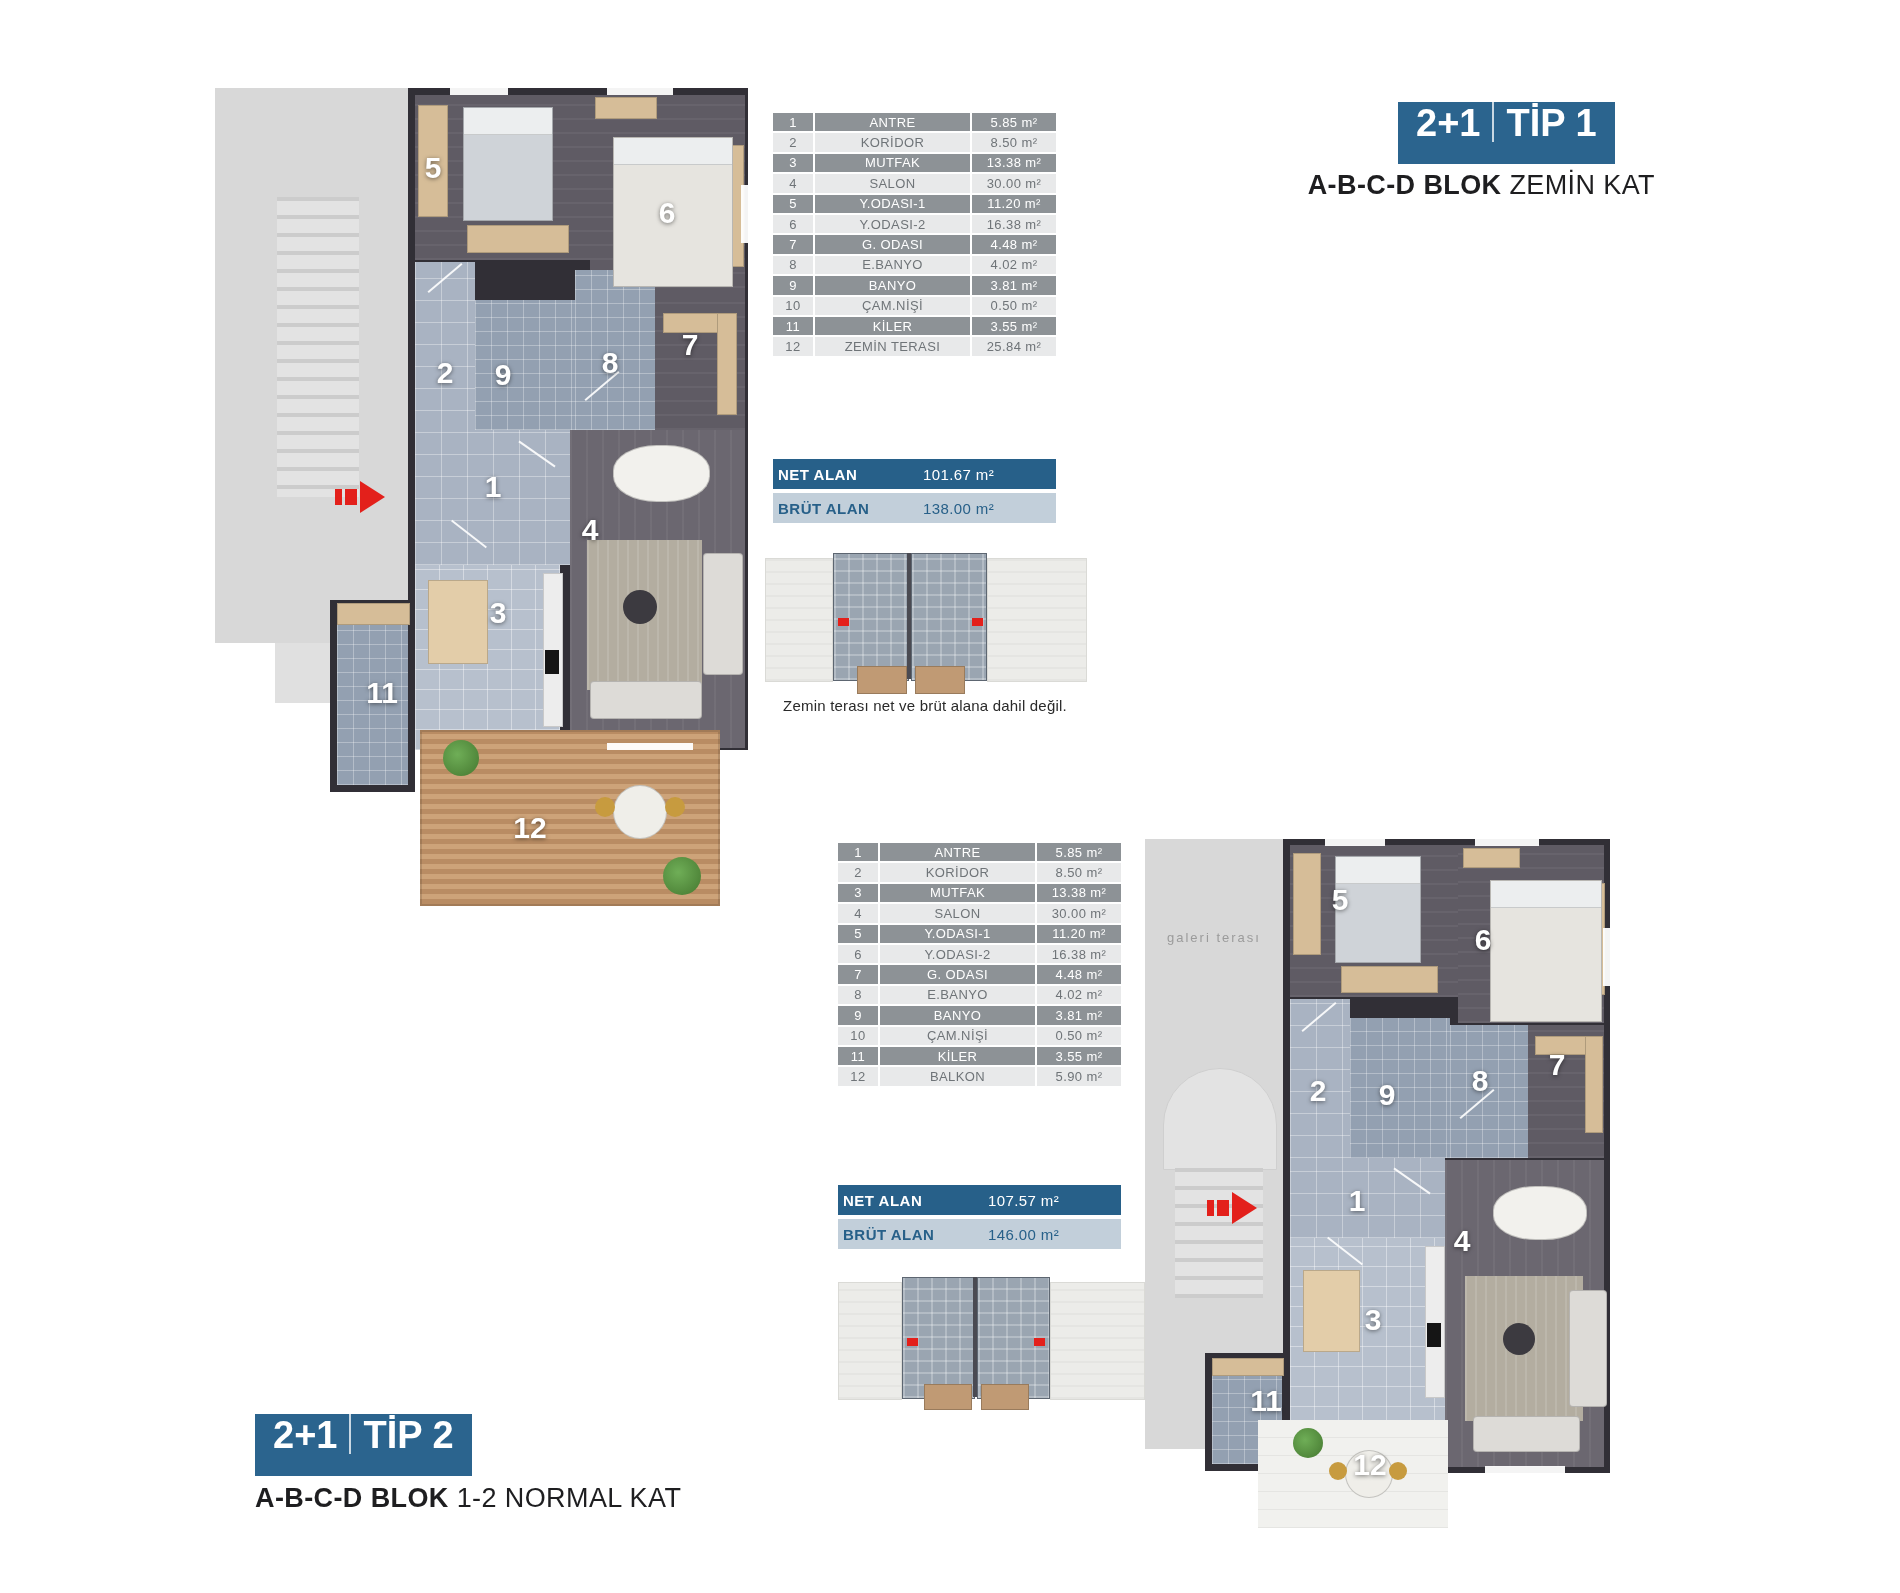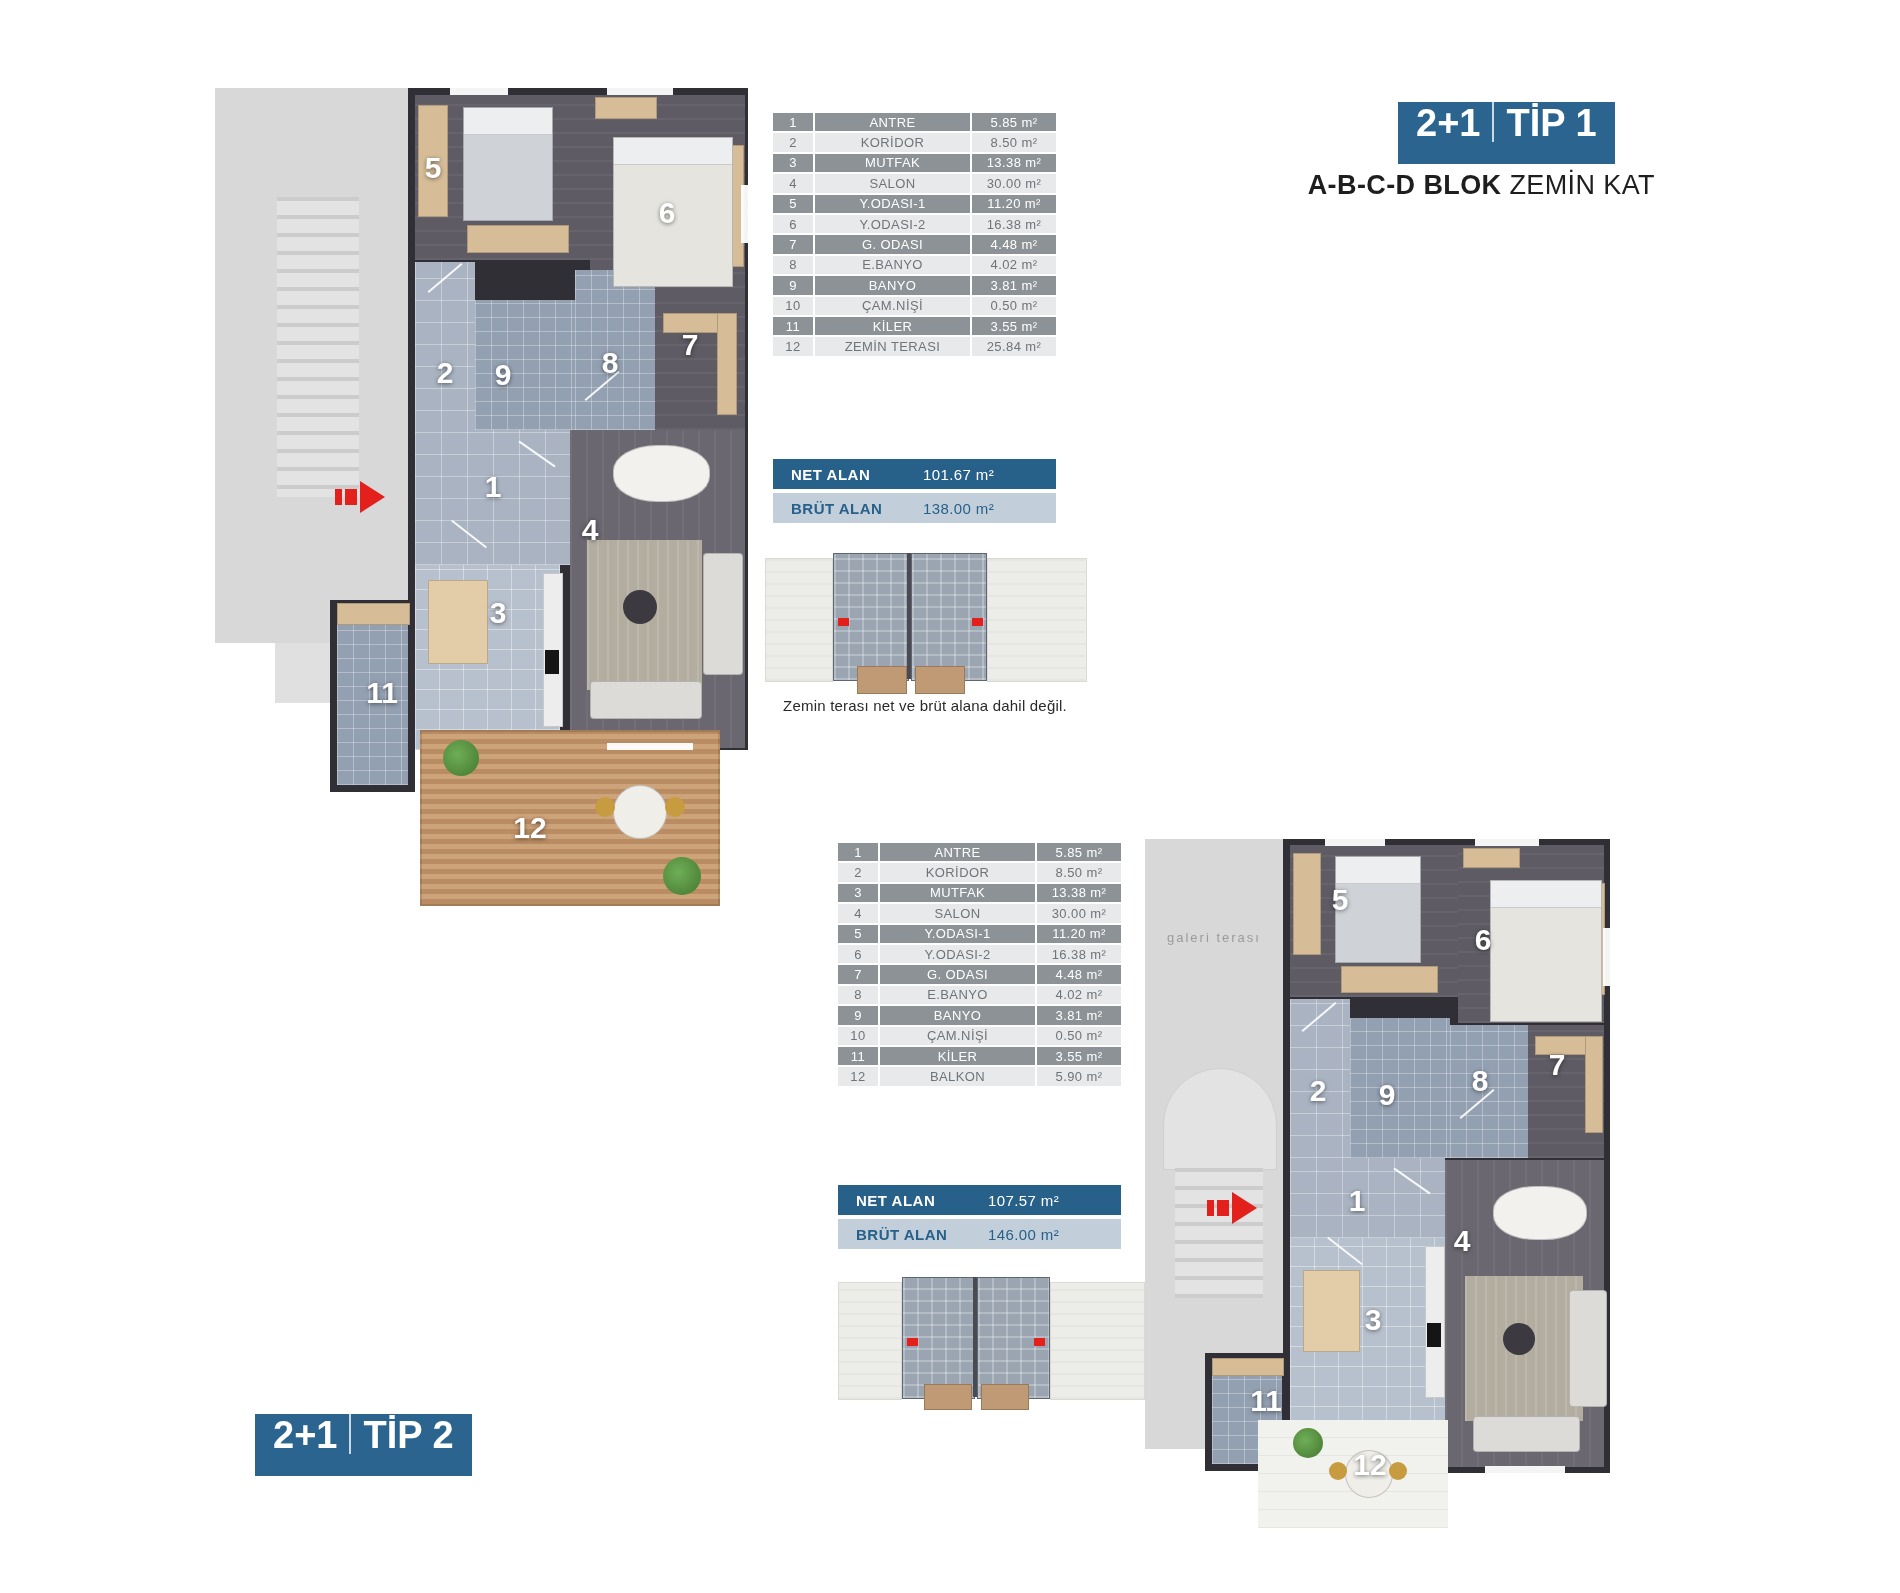--- a/index.html
+++ b/index.html
@@ -18,21 +18,21 @@
   .rtable{position:absolute;width:283px;display:flex;flex-direction:column;gap:2px;}
   .trow{display:flex;gap:2px;height:18.4px;}
   .trow .cell{display:flex;align-items:center;justify-content:center;font-size:13px;letter-spacing:.4px;}
   .trow .c-no{width:40px;}
   .trow .c-name{flex:1;}
   .trow .c-area{width:84px;}
   .trow.dark .cell{background:var(--row-dark);color:#fff;}
   .trow.lite .cell{background:var(--row-light);color:var(--row-light-txt);}
   
   .bar{position:absolute;width:283px;height:30px;display:flex;align-items:center;font-size:15px;}
-  .bar .lbl{margin-left:18px;letter-spacing:.5px;font-weight:bold;}
+  .bar .lbl{margin-left:5px;letter-spacing:.5px;font-weight:bold;}
   .bar .val{position:absolute;left:150px;letter-spacing:.4px;}
   .bar.netbar{background:var(--net);color:#fff;}
   .bar.brutbar{background:var(--brut-bg);color:var(--net);}
   
   .badge{position:absolute;height:62px;background:var(--accent);color:#fff;display:flex;align-items:flex-start;justify-content:center;gap:12px;padding:0 18px;font-weight:bold;font-size:38px;}
   .badge .div{width:2px;height:40px;background:rgba(255,255,255,.75);}
   .subtitle{position:absolute;font-size:27px;color:#1e1e20;white-space:nowrap;letter-spacing:.4px;}
   .subtitle b{font-weight:bold;}
   .note{position:absolute;font-size:15px;color:#2a2a2a;letter-spacing:.2px;}
   
@@ -336,20 +336,24 @@
     <div class="kp-deck" style="left:143px;top:112px;width:46px;height:24px;"></div>
     <div class="kp-dot" style="left:69px;top:66px;"></div>
     <div class="kp-dot" style="left:196px;top:66px;"></div>
   </div>
 
   <div class="badge" style="left:255px;top:1414px;">
     <span>2+1</span>
     <span class="div"></span>
     <span>TİP 2</span>
   </div>
+  <div class="subtitle" style="left:255px;top:1483px;">
+    <b>A-B-C-D BLOK</b>
+    <span>1-2 NORMAL KAT</span>
+  </div>
 
   <section class="plan" style="left:1145px;top:818px;width:465px;height:715px;">
     <div class="abs fadedbox" style="left:0;top:21px;width:138px;height:610px;"></div>
     <div class="galeri" style="left:22px;top:112px;">galeri terası</div>
     <div class="arch" style="left:18px;top:250px;width:112px;height:100px;"></div>
     <div class="abs stairs" style="left:30px;top:350px;width:88px;height:130px;"></div>
 
     <div class="abs wallbox" style="left:138px;top:21px;width:327px;height:634px;"></div>
     <div class="abs wallbox" style="left:60px;top:535px;width:85px;height:118px;"></div>
 

